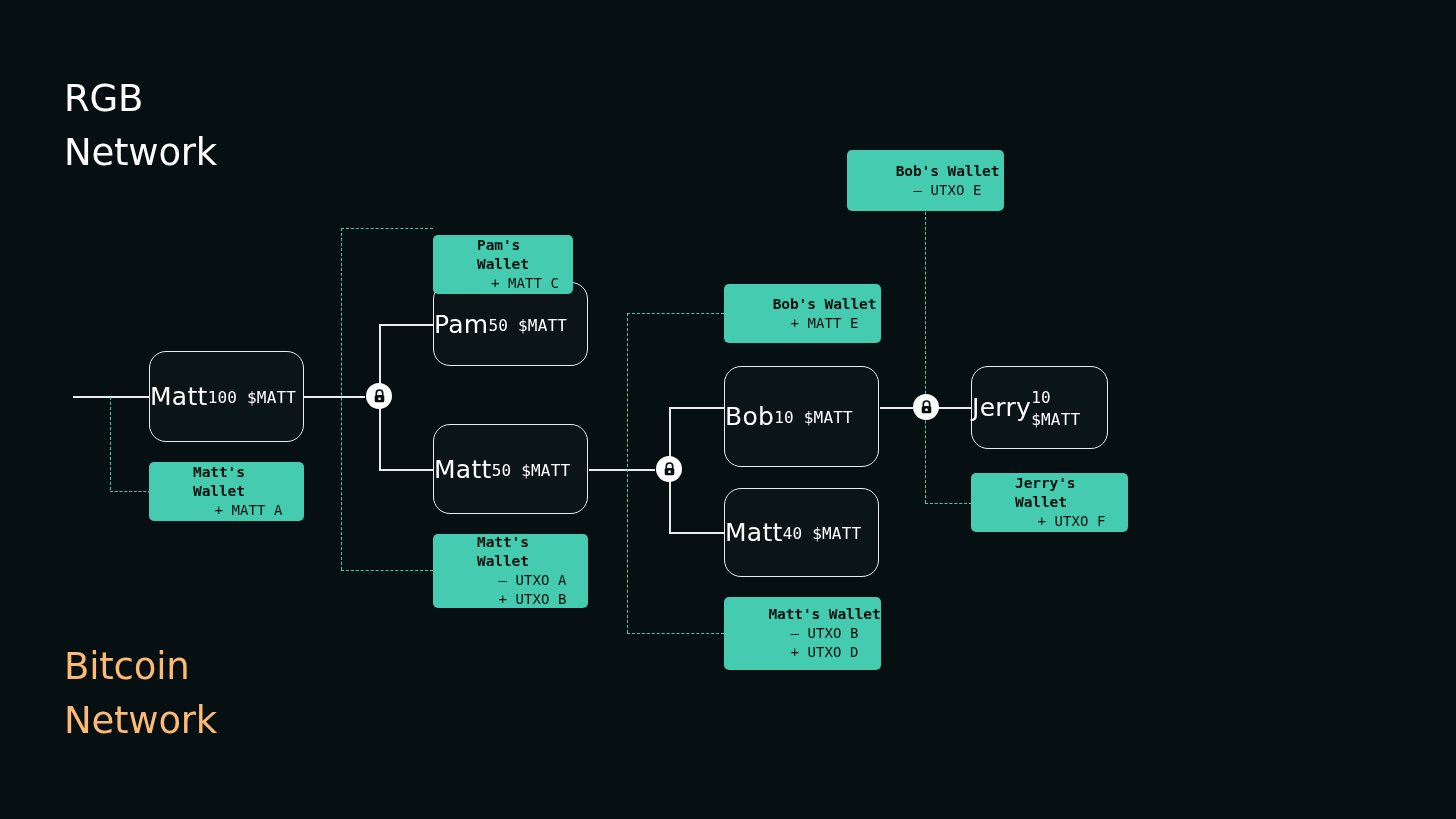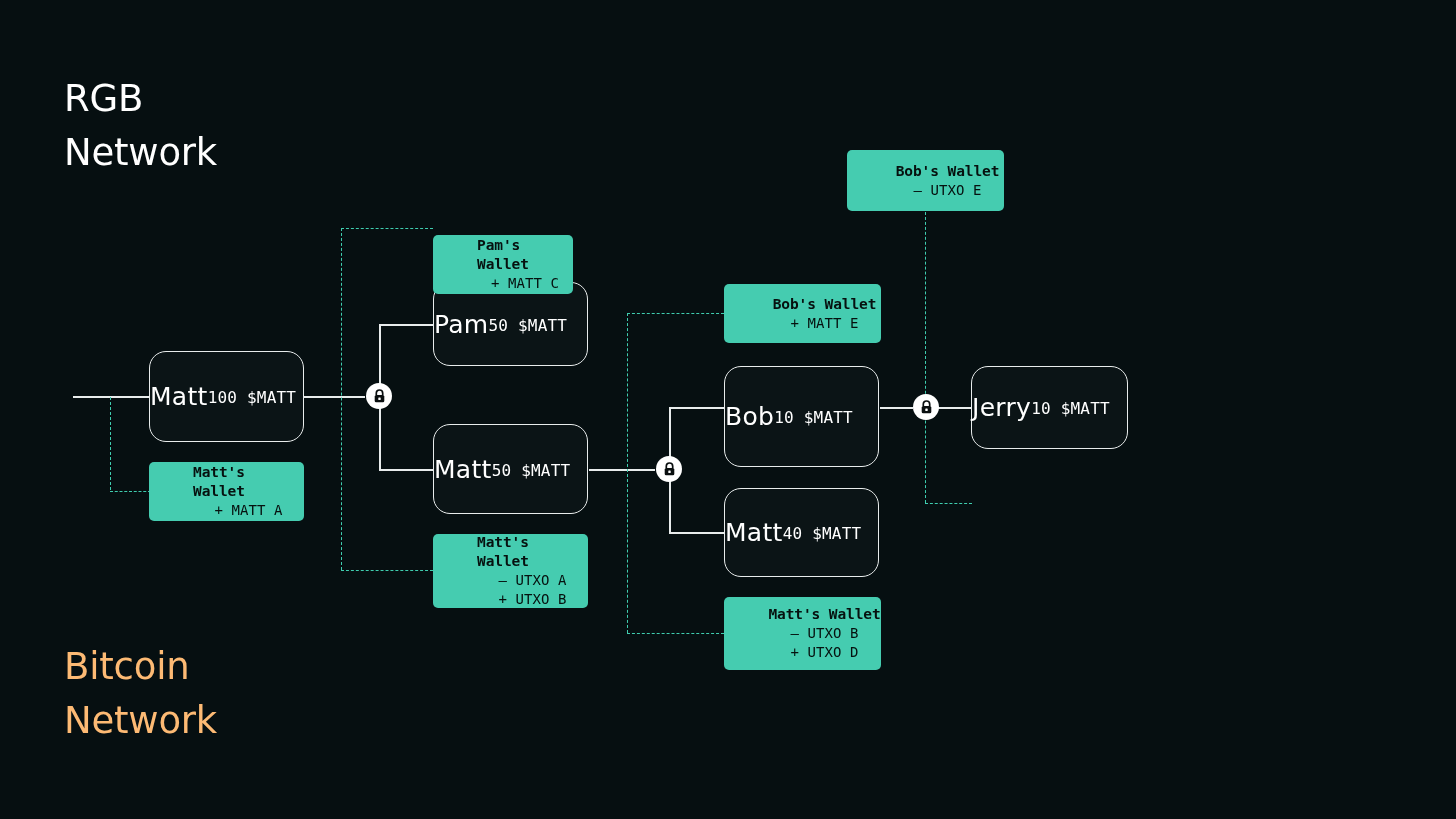--- a/index.html
+++ b/index.html
@@ -188,21 +188,21 @@
   <div class="tx-node" style="left:724px;top:366px;width:155px;height:101px;">
     <div class="tx-name">Bob</div>
     <div class="tx-amount">10 $MATT</div>
   </div>
 
   <div class="tx-node" style="left:724px;top:488px;width:155px;height:89px;">
     <div class="tx-name">Matt</div>
     <div class="tx-amount">40 $MATT</div>
   </div>
 
-  <div class="tx-node" style="left:971px;top:366px;width:157px;height:83px;">
+  <div class="tx-node" style="left:971px;top:366px;width:137px;height:83px;">
     <div class="tx-name">Jerry</div>
     <div class="tx-amount">10 $MATT</div>
   </div>
 
   <div class="wallet" style="left:433px;top:199px;width:140px;height:59px;margin-top:36px;">
     <div class="wallet-name">Pam's Wallet</div>
     <div class="wallet-line">+ MATT C</div>
   </div>
 
   <div class="wallet" style="left:149px;top:462px;width:155px;height:59px;">
@@ -225,14 +225,18 @@
     <div class="wallet-name">Bob's Wallet</div>
     <div class="wallet-line">+ MATT E</div>
   </div>
 
   <div class="wallet" style="left:724px;top:597px;width:157px;height:73px;">
     <div class="wallet-name">Matt's Wallet</div>
     <div class="wallet-line">– UTXO B</div>
     <div class="wallet-line">+ UTXO D</div>
   </div>
 
+  <div class="wallet" style="left:971px;top:473px;width:157px;height:59px;">
+    <div class="wallet-name">Jerry's Wallet</div>
+    <div class="wallet-line">+ UTXO F</div>
+  </div>
 
 </div>
 
 </body></html>

